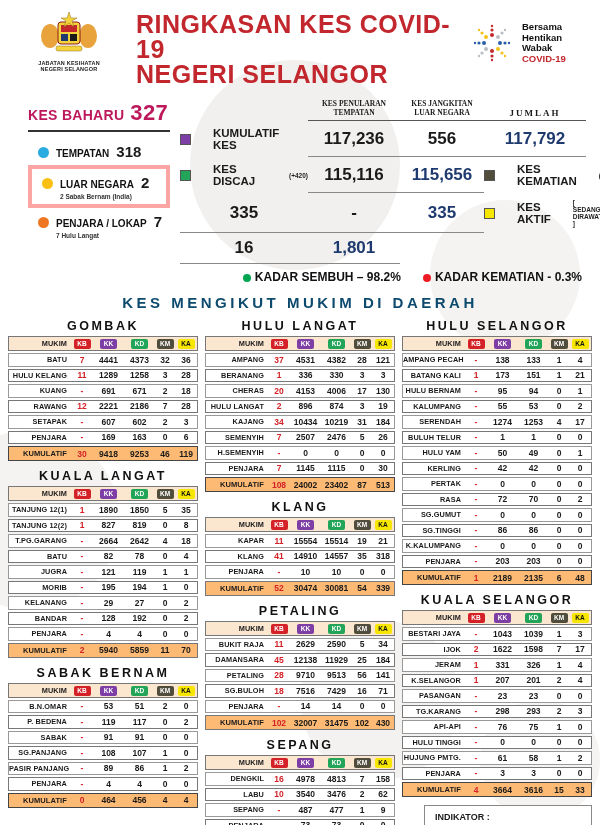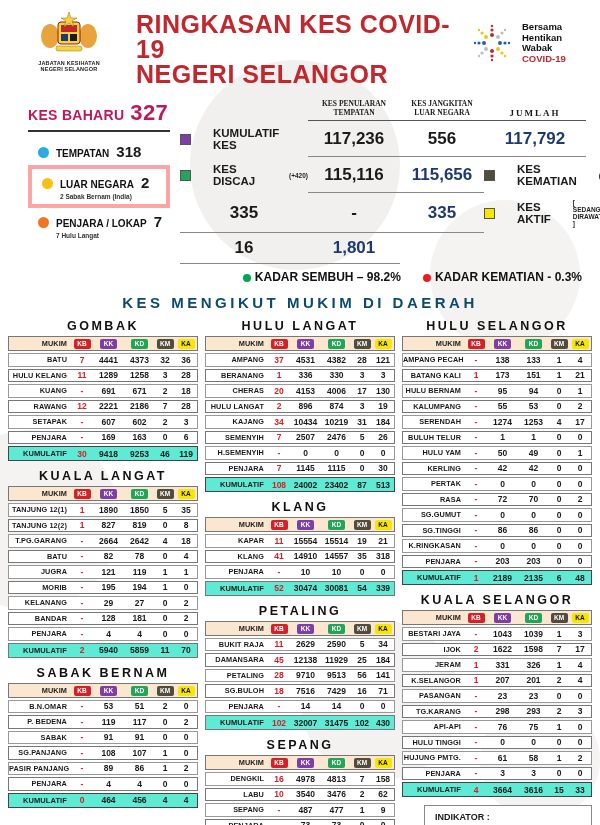--- a/index.html
+++ b/index.html
@@ -63,21 +63,21 @@
 
   
   .cols { display:flex; justify-content:space-between; padding:0 8px; align-items:flex-start; }
   .col { width:190px; }
   .district { margin-bottom:8px; }
   .d-title { text-align:center; font-size:12.5px; letter-spacing:2.5px; color:#111; margin:2px 0 3px 0; }
   .t-row { display:grid; grid-template-columns: 62px 22px 31px 31px 20px 22px; align-items:center;
            border:1px solid #999; background:#fff; margin-bottom:2px; min-height:13.5px; }
   .t-row:nth-child(odd) { border-color:#777; }
   .t-head { background:#fbe6d0; border:1.2px solid #555; min-height:15px; }
-  .t-total { background:#5eead4; border:1.5px solid #444; min-height:15px; }
+  .t-total { background:#fdba74; border:1.5px solid #444; min-height:15px; }
   .c { font-size:8.5px; text-align:center; white-space:nowrap; overflow:hidden; }
   .c.mukim { font-size:7.3px; text-align:right; padding-right:4px; letter-spacing:.1px; }
   .head-mukim { letter-spacing:2px; font-size:7px; text-align:center; padding-right:0; }
   .c.kb { color:#d42127; }
   .t-total .c.mukim { font-size:7.5px; }
   .pill { display:inline-block; font-size:6.5px; line-height:8px; padding:1px 3px; border-radius:2px;
           color:#fff; min-width:17px; }
   .pill-kb { background:#d42127; } .pill-kk { background:#7d3fa5; } .pill-kd { background:#22a559; }
   .pill-km { background:#514d3c; } .pill-ka { background:#f7e600; color:#111; }
 
@@ -368,21 +368,21 @@
                 <div class="c kb">-</div>
                 <div class="c">29</div>
                 <div class="c">27</div>
                 <div class="c">0</div>
                 <div class="c">2</div>
               </div>
               <div class="t-row">
                 <div class="c mukim">BANDAR</div>
                 <div class="c kb">-</div>
                 <div class="c">128</div>
-                <div class="c">181</div>
+                <div class="c">192</div>
                 <div class="c">0</div>
                 <div class="c">2</div>
               </div>
               <div class="t-row">
                 <div class="c mukim">PENJARA</div>
                 <div class="c kb">-</div>
                 <div class="c">4</div>
                 <div class="c">4</div>
                 <div class="c">0</div>
                 <div class="c">0</div>
@@ -815,21 +815,21 @@
               </div>
               <div class="t-row">
                 <div class="c mukim">SG.TINGGI</div>
                 <div class="c kb">-</div>
                 <div class="c">86</div>
                 <div class="c">86</div>
                 <div class="c">0</div>
                 <div class="c">0</div>
               </div>
               <div class="t-row">
-                <div class="c mukim">K.RINGKASAN</div>
+                <div class="c mukim">K.KALUMPANG</div>
                 <div class="c kb">-</div>
                 <div class="c">0</div>
                 <div class="c">0</div>
                 <div class="c">0</div>
                 <div class="c">0</div>
               </div>
               <div class="t-row">
                 <div class="c mukim">PENJARA</div>
                 <div class="c kb">-</div>
                 <div class="c">203</div>

